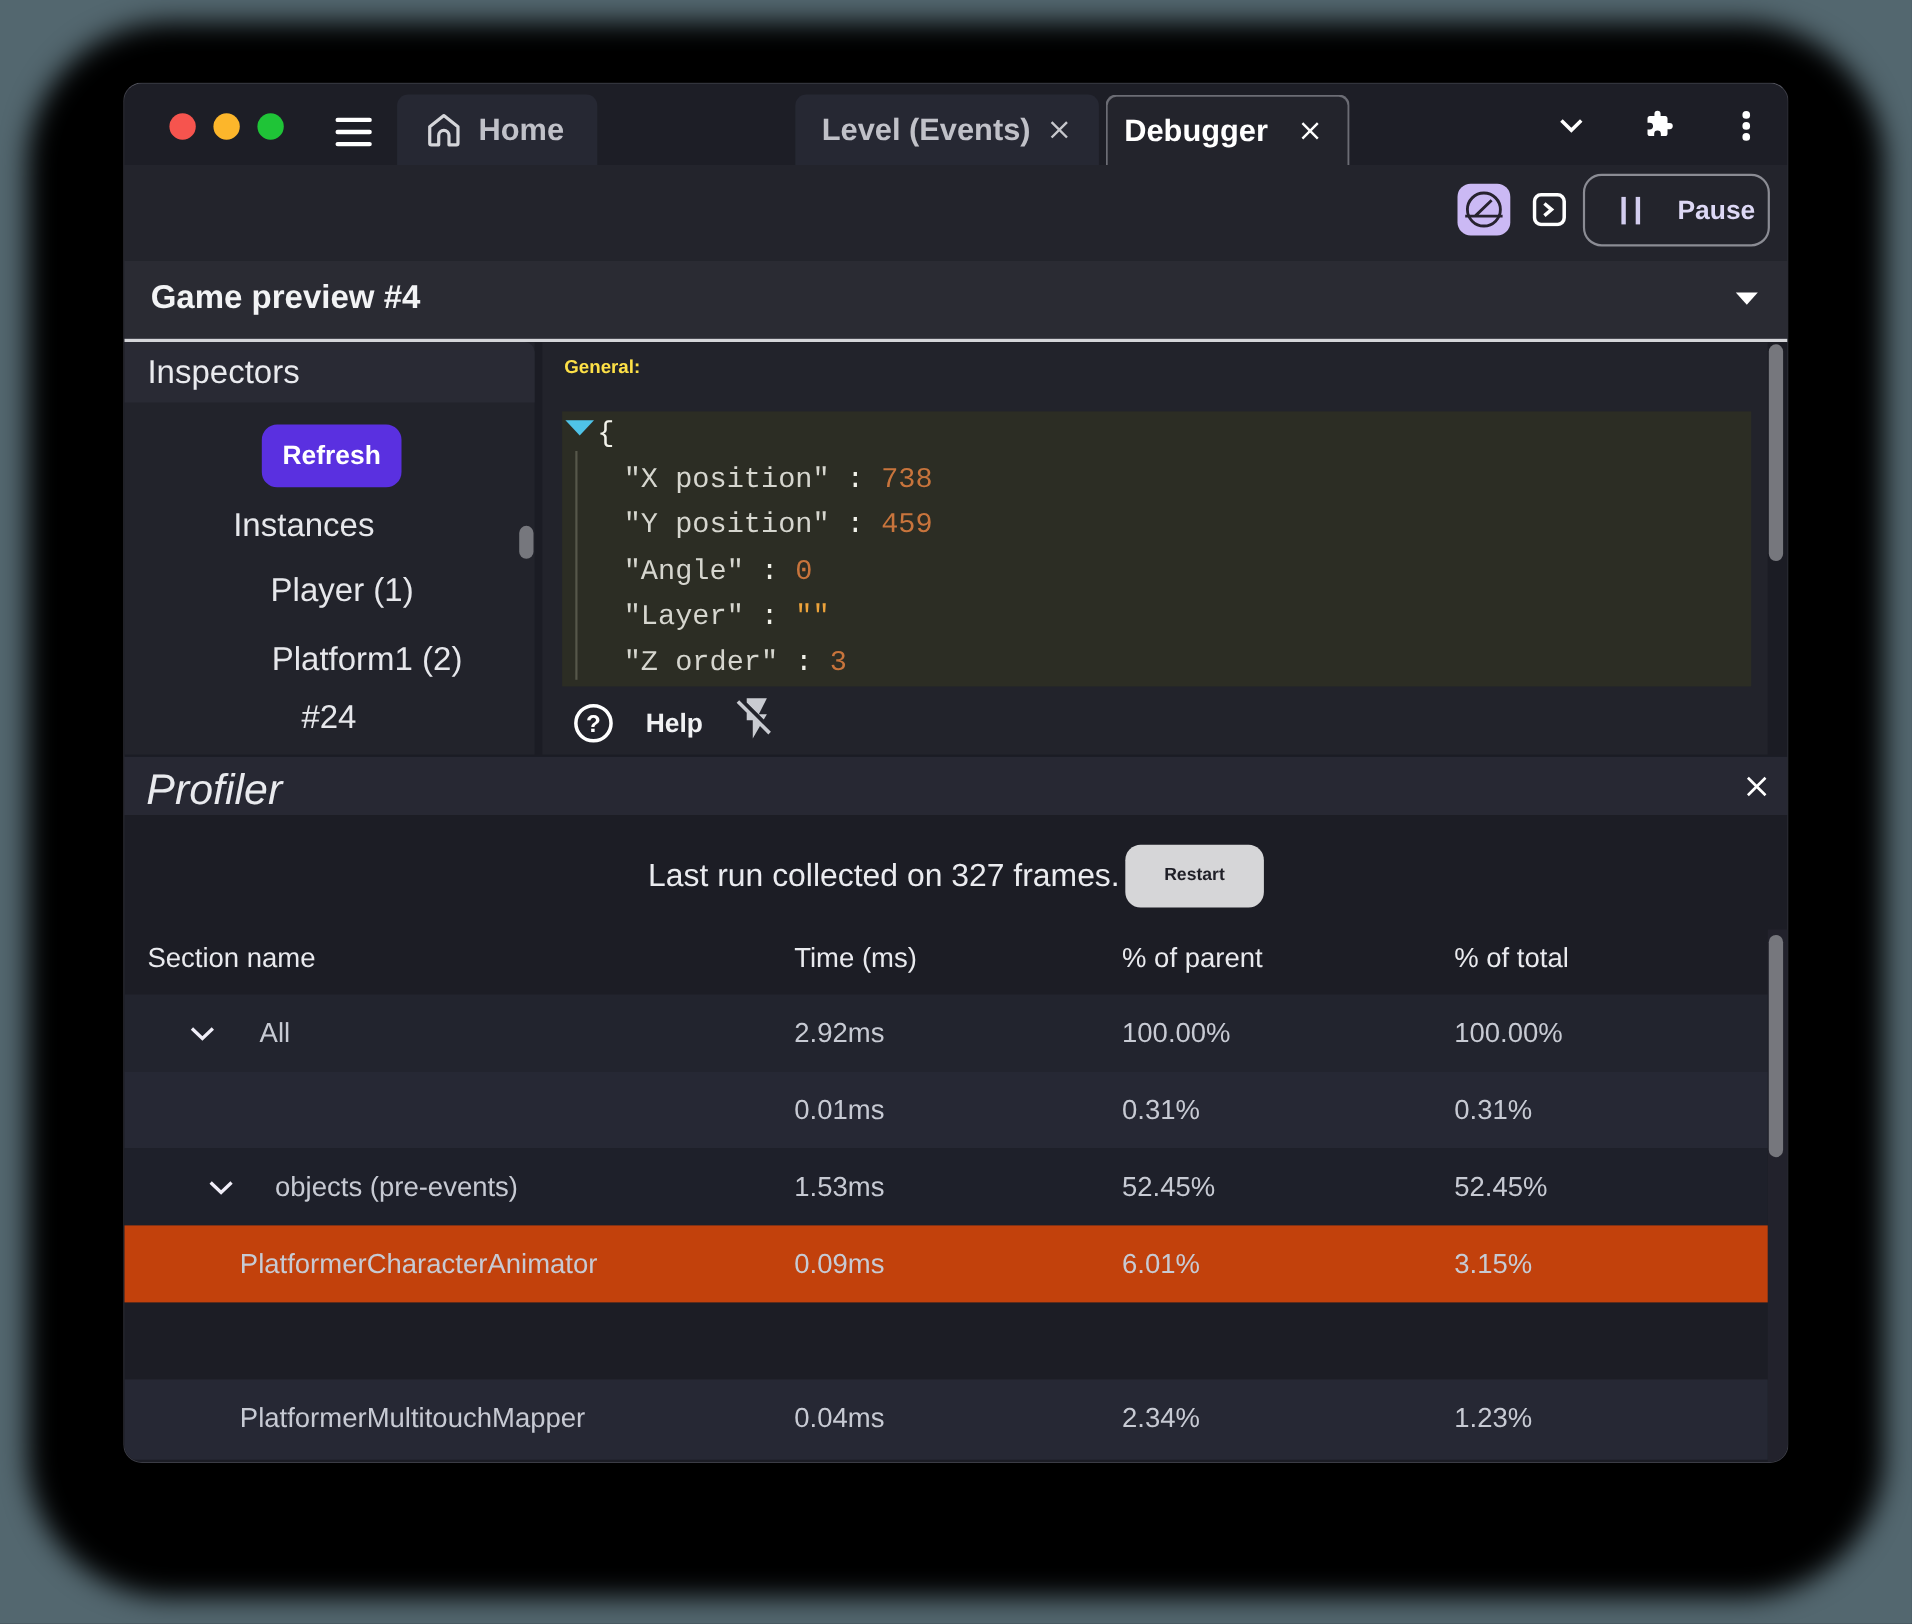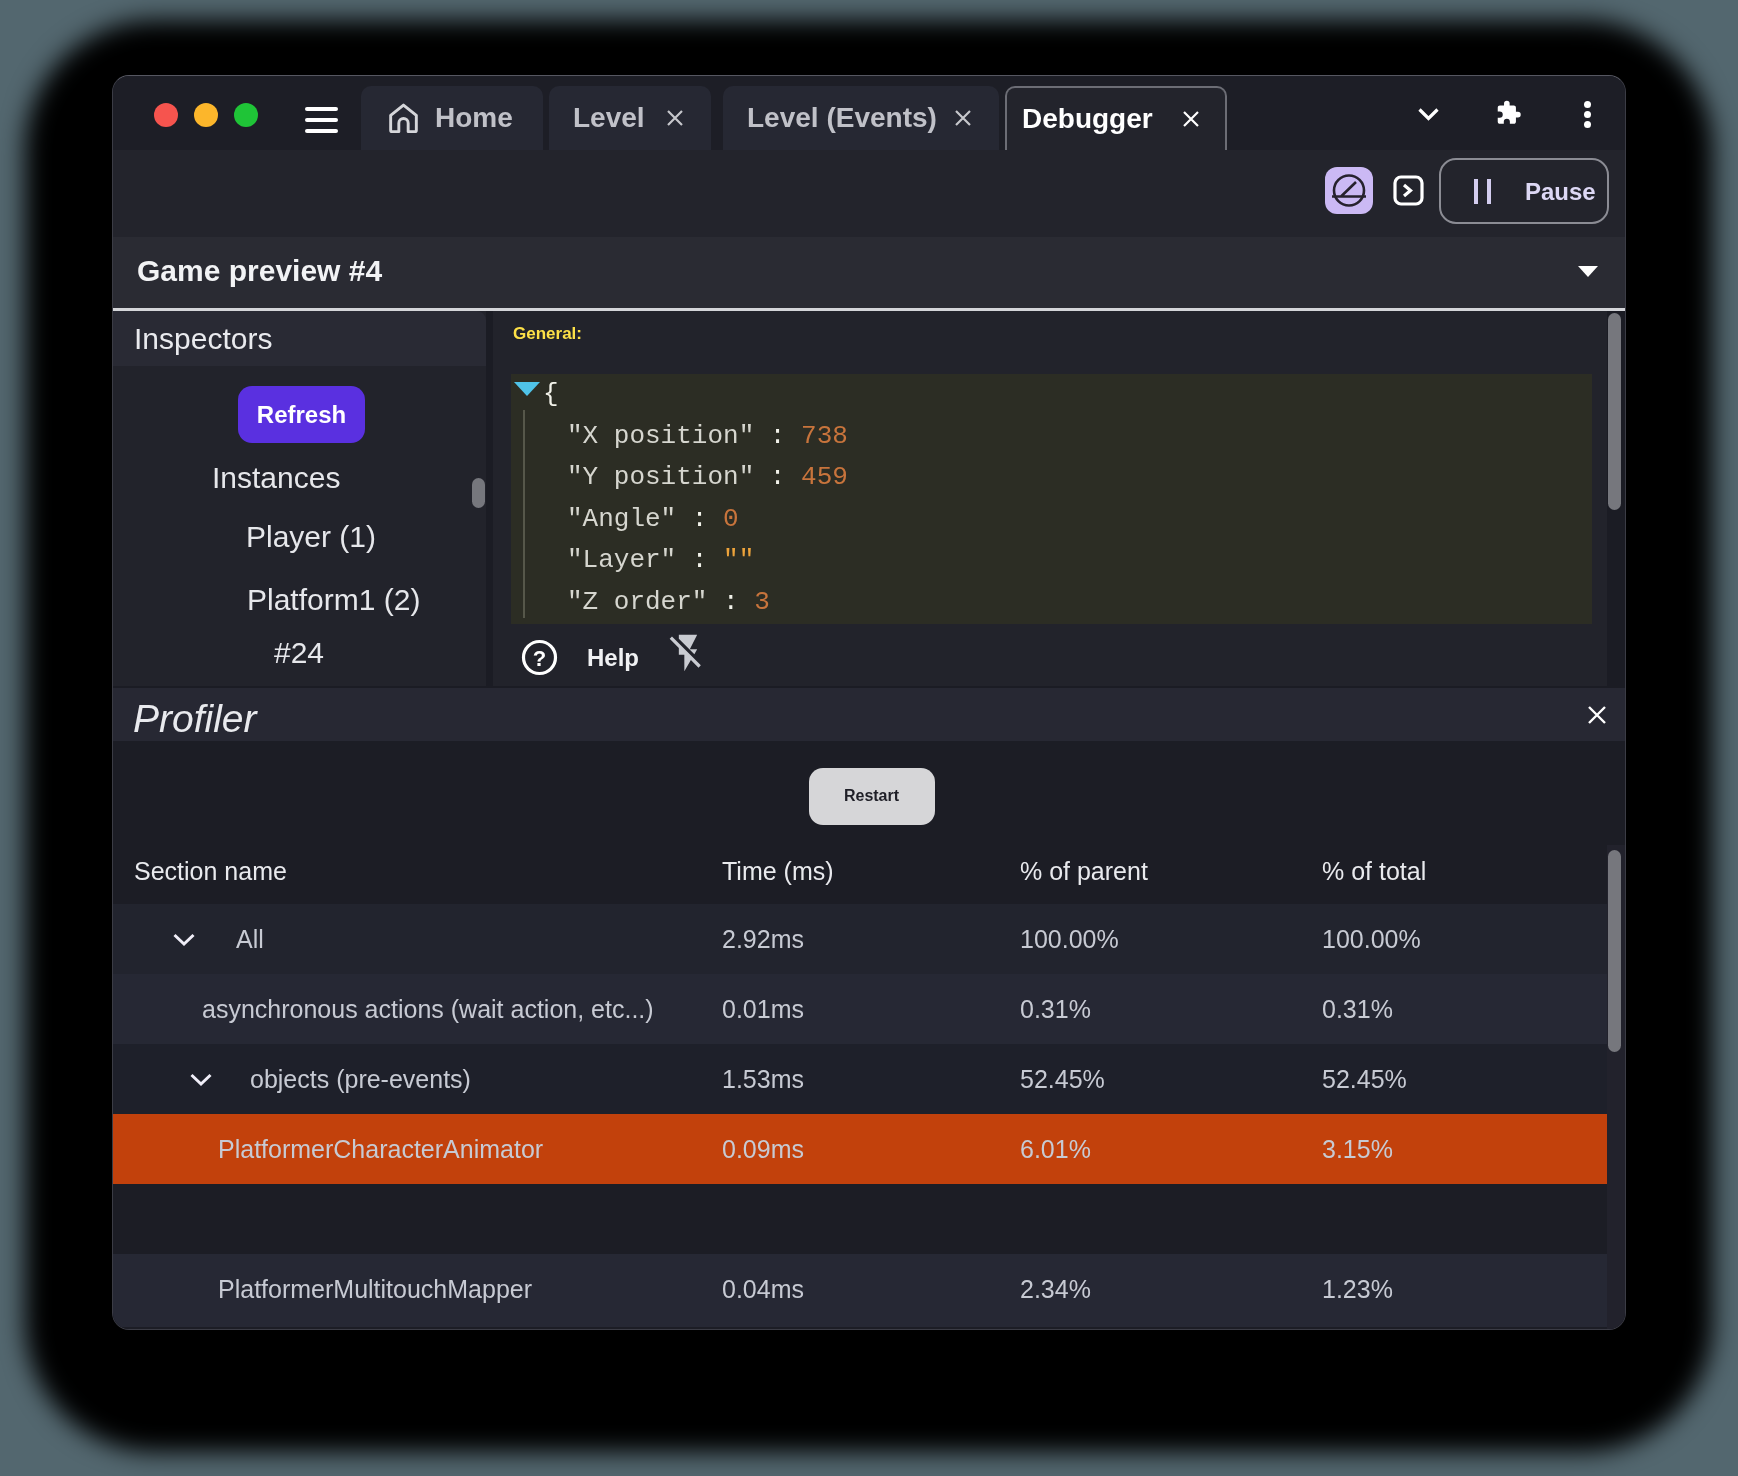--- a/index.html
+++ b/index.html
@@ -65,25 +65,20 @@
       <span style="top:31px;"></span>
         <span style="top:42px;"></span>
         <span style="top:53px;"></span>
     </div>
     <div class="tab" style="left:248px;width:182px;">
       <svg style="margin-left:25px;" width="35" height="35" viewBox="0 0 24 24" fill="none" stroke="#d5d6da" stroke-width="2" stroke-linejoin="round">
           <path d="M3.2 9.8 L12 2.8 L20.8 9.8 L20.8 20 Q20.8 21 19.8 21 L15.2 21 L15.2 15.2 A3.2 3.2 0 0 0 8.8 15.2 L8.8 21 L4.2 21 Q3.2 21 3.2 20 Z"></path>
         </svg>
       <span style="margin-left:14px;">Home</span>
     </div>
-    <div class="tab" style="left:436px;width:162px;padding:0 24px;">Level
-      <svg class="tabx" width="24" height="24" viewBox="0 0 24 24" stroke="#c6c7cc" stroke-width="2.2">
-          <path d="M5 5 L19 19 M19 5 L5 19"></path>
-        </svg>
-    </div>
     <div class="tab" style="left:610px;width:276px;padding:0 24px;">Level (Events)
       <svg class="tabx" width="24" height="24" viewBox="0 0 24 24" stroke="#c6c7cc" stroke-width="2.2">
           <path d="M5 5 L19 19 M19 5 L5 19"></path>
         </svg>
     </div>
     <div class="tab active" style="left:892px;width:222px;padding:0 22px 0 15px;">Debugger
       <svg class="tabx" width="24" height="24" viewBox="0 0 24 24" stroke="#ffffff" stroke-width="2.2">
           <path d="M5 5 L19 19 M19 5 L5 19"></path>
         </svg>
     </div>
@@ -159,38 +154,38 @@
 
   <div class="profilerbar">
     <span>Profiler</span>
     <svg class="abs" style="left:1473px;top:16px;" width="22" height="22" viewBox="0 0 22 22" stroke="#fff" stroke-width="2.4">
         <path d="M3 3 L19 19 M19 3 L3 19"></path>
       </svg>
   </div>
   <div class="profcontent">
       <div class="abs" style="left:1494px;top:104px;width:18px;height:484px;background:#22222c;"></div>
     <div class="restartrow">
+      <span class="txt">Last run collected on 327 frames.</span>
       <div class="restartbtn">Restart</div>
     </div>
     <div class="th" style="left:21px;">Section name</div>
     <div class="th" style="left:609px;">Time (ms)</div>
     <div class="th" style="left:907px;">% of parent</div>
     <div class="th" style="left:1209px;">% of total</div>
 
     <div class="row" style="top:163px;background:#22242e;">
       <svg class="chev" style="left:58px;top:27px;" width="26" height="17" viewBox="0 0 26 17" fill="none" stroke="#f0eef8" stroke-width="3">
           <path d="M3.5 4 L13 13 L22.5 4"></path>
         </svg>
       <span style="left:123px;">All</span>
       <span style="left:609px;">2.92ms</span>
       <span style="left:907px;">100.00%</span>
       <span style="left:1209px;">100.00%</span>
     </div>
     <div class="row" style="top:233px;background:#262834;">
-      <span style="left:89px;">asynchronous actions (wait action, etc...)</span>
       <span style="left:609px;">0.01ms</span>
       <span style="left:907px;">0.31%</span>
       <span style="left:1209px;">0.31%</span>
     </div>
     <div class="row" style="top:303px;background:#1e202a;">
       <svg class="chev" style="left:75px;top:27px;" width="26" height="17" viewBox="0 0 26 17" fill="none" stroke="#f0eef8" stroke-width="3">
           <path d="M3.5 4 L13 13 L22.5 4"></path>
         </svg>
       <span style="left:137px;">objects (pre-events)</span>
       <span style="left:609px;">1.53ms</span>

